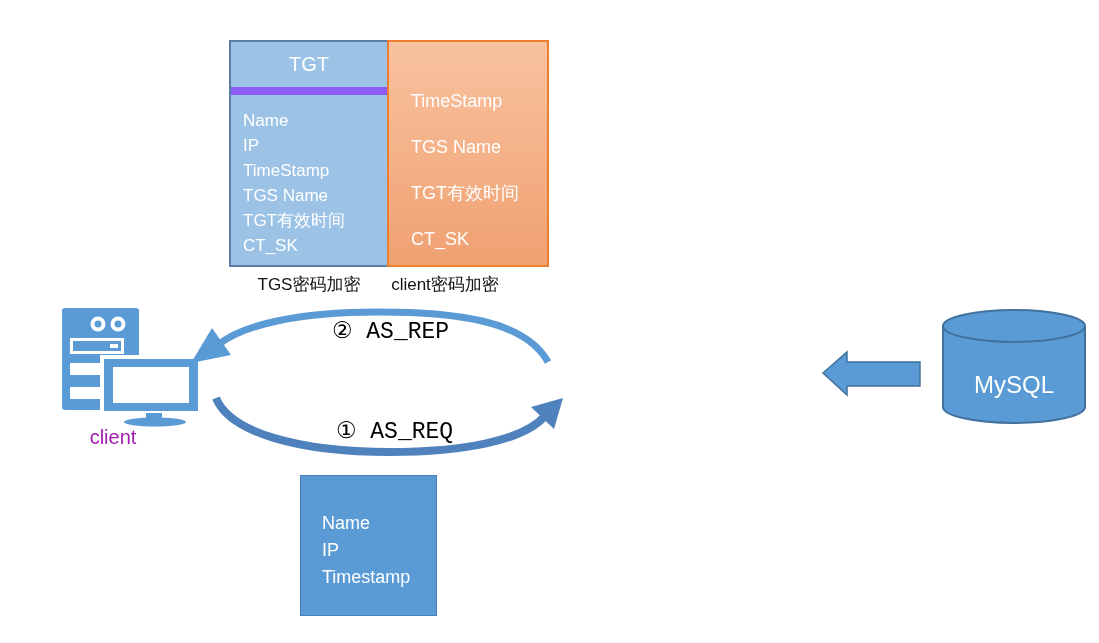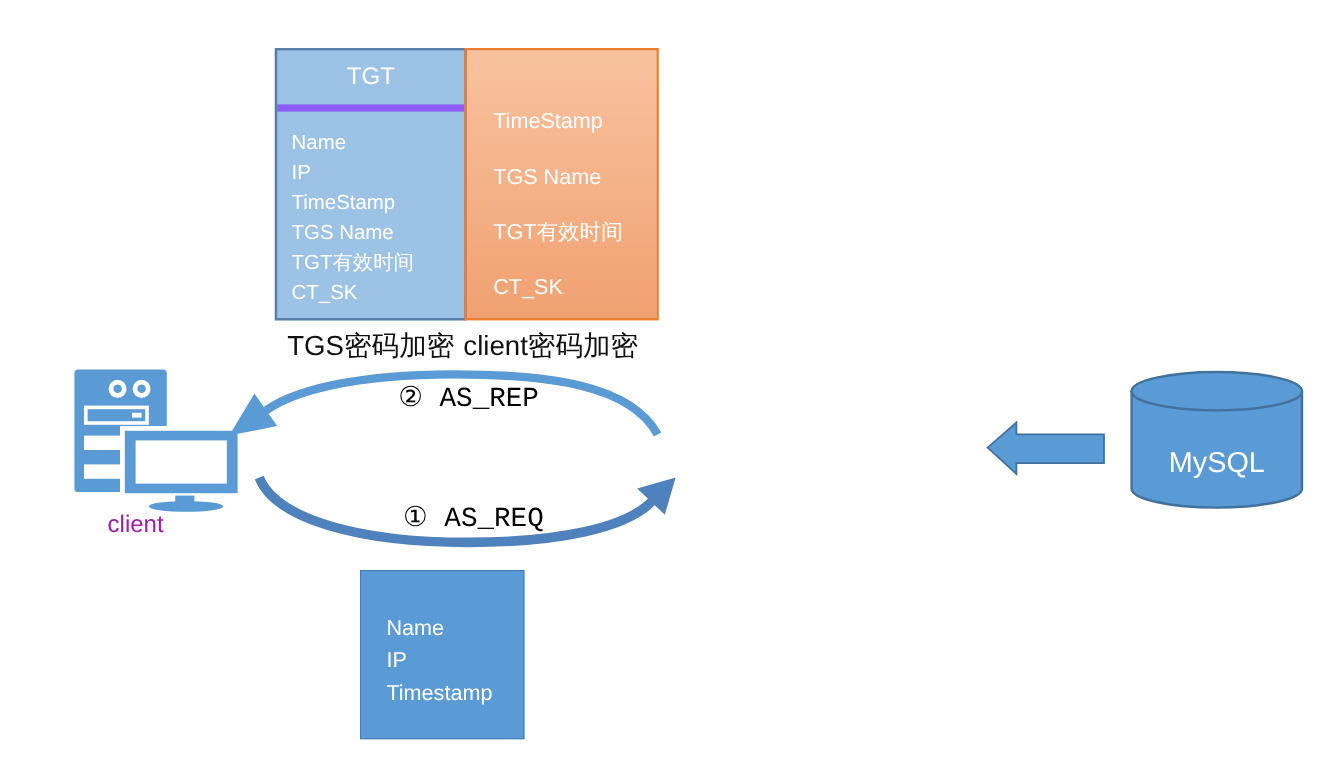--- a/index.html
+++ b/index.html
@@ -2,31 +2,31 @@
 <html><head>
 <meta charset="utf-8">
 <style>
   html,body{margin:0;padding:0;background:#fff;}
   body{font-family:"Liberation Sans",sans-serif;}
   #stage{position:relative;width:1099px;height:643px;background:#ffffff;overflow:hidden;}
   .abs{position:absolute;box-sizing:border-box;}
 
   
   #tgt-blue{left:229px;top:40px;width:160px;height:227px;background:#9cc3e6;border:2px solid #5a7da6;}
-  #tgt-blue .title{height:45px;line-height:45px;text-align:center;color:#fff;font-size:20px;border-bottom:6px solid #8b5cf6;}
+  #tgt-blue .title{height:45px;line-height:45px;text-align:center;color:#fff;font-size:20px;border-bottom:8px solid #8b5cf6;}
   .field-list{list-style:none;margin:0;padding:0;color:#fff;}
   #tgt-blue .field-list{padding:13px 6px 0 12px;font-size:17px;line-height:25px;}
 
   
   #tgt-orange{left:387px;top:40px;width:162px;height:227px;background:linear-gradient(180deg,#f8c29f 0%,#f0a171 100%);border:2px solid #ed7d31;}
   #tgt-orange .field-list{padding:36px 6px 0 22px;font-size:18px;line-height:46px;}
 
-  .caption{top:273px;font-size:23px;color:#111;text-align:center;white-space:nowrap;}
+  .caption{top:273px;font-size:17px;color:#111;text-align:center;white-space:nowrap;}
   #caption-blue{left:225px;width:168px;}
-  #caption-orange{left:376px;width:166px;text-align:center;}
+  #caption-orange{left:362px;width:166px;text-align:center;}
 
   
   #client-icon{left:55px;top:300px;width:150px;height:132px;}
   #client-label{left:63px;top:426px;width:100px;text-align:center;font-size:20px;color:#a21caf;}
 
   
   #flow-arrows{left:185px;top:295px;width:395px;height:170px;}
   .flow-label{font-family:Liberation Mono, monospace;font-size:23px;color:#000;text-align:center;white-space:nowrap;}
   #as-rep-label{left:308px;top:317px;width:165px;}
   #as-req-label{left:312px;top:417px;width:165px;}

